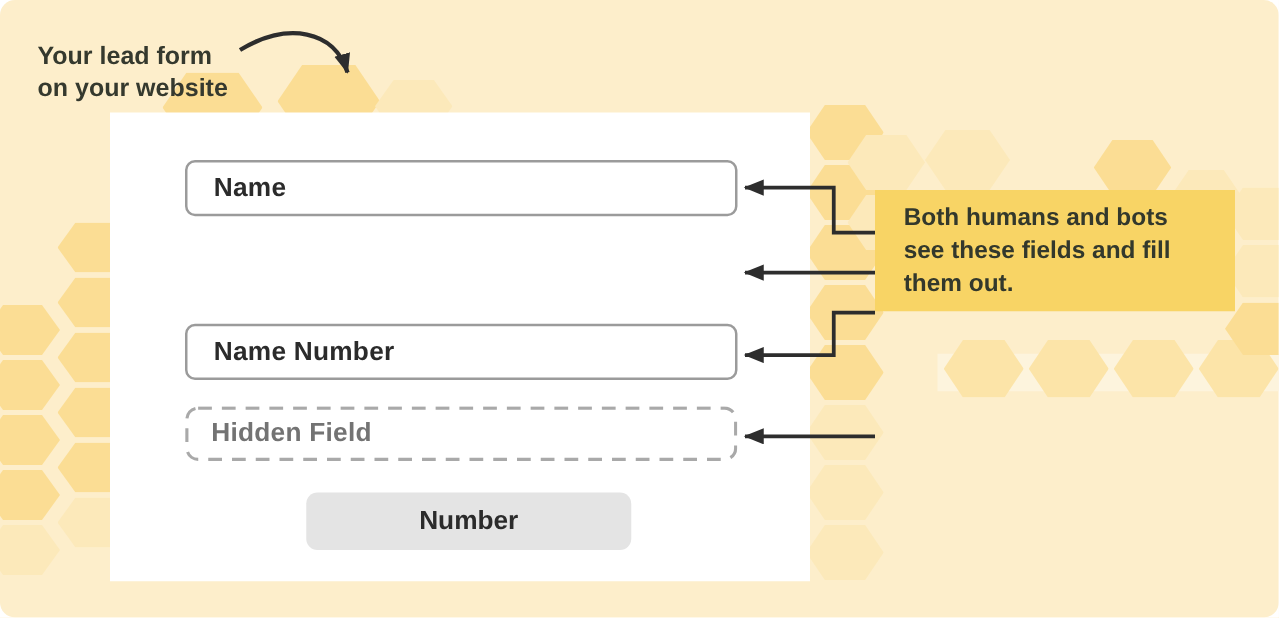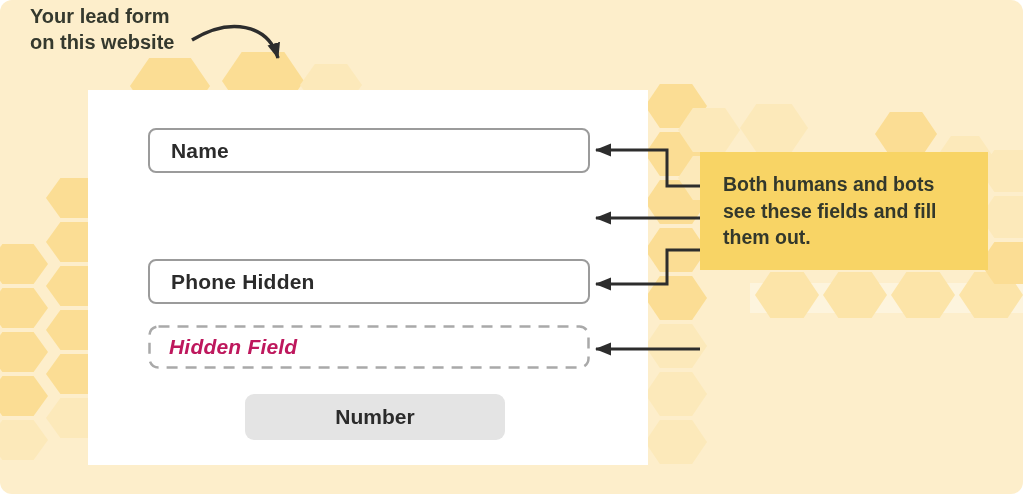--- a/index.html
+++ b/index.html
@@ -18,39 +18,39 @@
   .card{position:absolute;left:88px;top:90px;width:560px;height:375px;background:#ffffff;z-index:10;}
   .field{
     position:absolute;left:148px;width:442px;height:45px;z-index:12;
     background:#ffffff;border:2px solid #9b9b9b;border-radius:8px;
     box-sizing:border-box;display:flex;align-items:center;
   }
   .field .field-label{
     margin-left:21px;font-size:21px;font-weight:bold;color:#2b2b2b;letter-spacing:.2px;
   }
   .field.hidden-f{border:none;}
-  .field.hidden-f .field-label{color:#be185d;font-style:italic;}
+  .field.hidden-f .field-label{color:#737373;}
   .field.hidden-f svg{position:absolute;left:0;top:0;}
   .submit-btn{
     position:absolute;left:245px;top:394px;width:260px;height:46px;z-index:12;
     background:#e4e4e4;border:none;border-radius:9px;
     font-family:inherit;font-size:21px;font-weight:bold;color:#2b2b2b;
     display:flex;align-items:center;justify-content:center;cursor:pointer;
   }
   
   .callout{
     position:absolute;left:700px;width:288px;background:#f8d465;z-index:20;
     display:flex;align-items:center;box-sizing:border-box;padding:0 20px 0 23px;
     font-size:19.5px;line-height:1.36;font-weight:600;color:#33382c;
   }
-  .callout.c1{top:152px;height:118px;justify-content:flex-end;}
+  .callout.c1{top:152px;height:97px;justify-content:flex-end;}
   .callout.c2{top:313px;height:164px;}
   
   .lead-label{
-    position:absolute;left:30px;top:3px;z-index:30;
+    position:absolute;left:30px;top:32px;z-index:30;
     font-size:20px;line-height:26px;font-weight:600;color:#35392e;
   }
   .arrows{position:absolute;left:0;top:0;z-index:30;pointer-events:none;}
 </style>
 </head>
 <body>
 
 <div class="canvas">
 
   <div class="hex m" style="left:46px;top:178px;width:60px;height:40px"></div>
@@ -93,38 +93,38 @@
   <div class="hex p" style="left:980px;top:150px;width:60px;height:42px"></div>
   <div class="hex p" style="left:980px;top:196px;width:60px;height:42px"></div>
   <div class="hex m" style="left:980px;top:242px;width:60px;height:42px"></div>
 
   <div class="card"></div>
 
   <div class="field" style="top:128px">
     <span class="field-label">Name</span>
   </div>
   <div class="field" style="top:259px">
-    <span class="field-label">Phone Hidden</span>
+    <span class="field-label">Name Number</span>
   </div>
   <div class="field hidden-f" style="top:325px;height:44px">
     <svg width="442" height="44" viewBox="0 0 442 44">
       <rect x="1.5" y="1.5" width="439" height="41" rx="9" fill="none" stroke="#a9a9a9" stroke-width="2.5" stroke-dasharray="11 8"></rect>
     </svg>
     <span class="field-label">Hidden Field</span>
   </div>
 
   <button class="submit-btn">Number</button>
 
   <div class="callout c1">
     <span>Both humans and bots see these fields and fill them out.</span>
   </div>
 
   <div class="lead-label">
     <div>Your lead form</div>
-    <div>on this website</div>
+    <div>on your website</div>
   </div>
 
   <svg class="arrows" width="1023" height="494" viewBox="0 0 1023 494">
     <defs>
       <marker id="ah" markerUnits="userSpaceOnUse" markerWidth="18" markerHeight="14" refX="15" refY="6.5" orient="auto">
         <path d="M0,0 L16,6.5 L0,13 Z" fill="#2d2d2d"></path>
       </marker>
     </defs>
     <path d="M 700 186 L 667 186 L 667 150 L 596 150" fill="none" stroke="#2d2d2d" stroke-width="3" marker-end="url(#ah)"></path>
     <path d="M 700 218 L 596 218" fill="none" stroke="#2d2d2d" stroke-width="3" marker-end="url(#ah)"></path>

